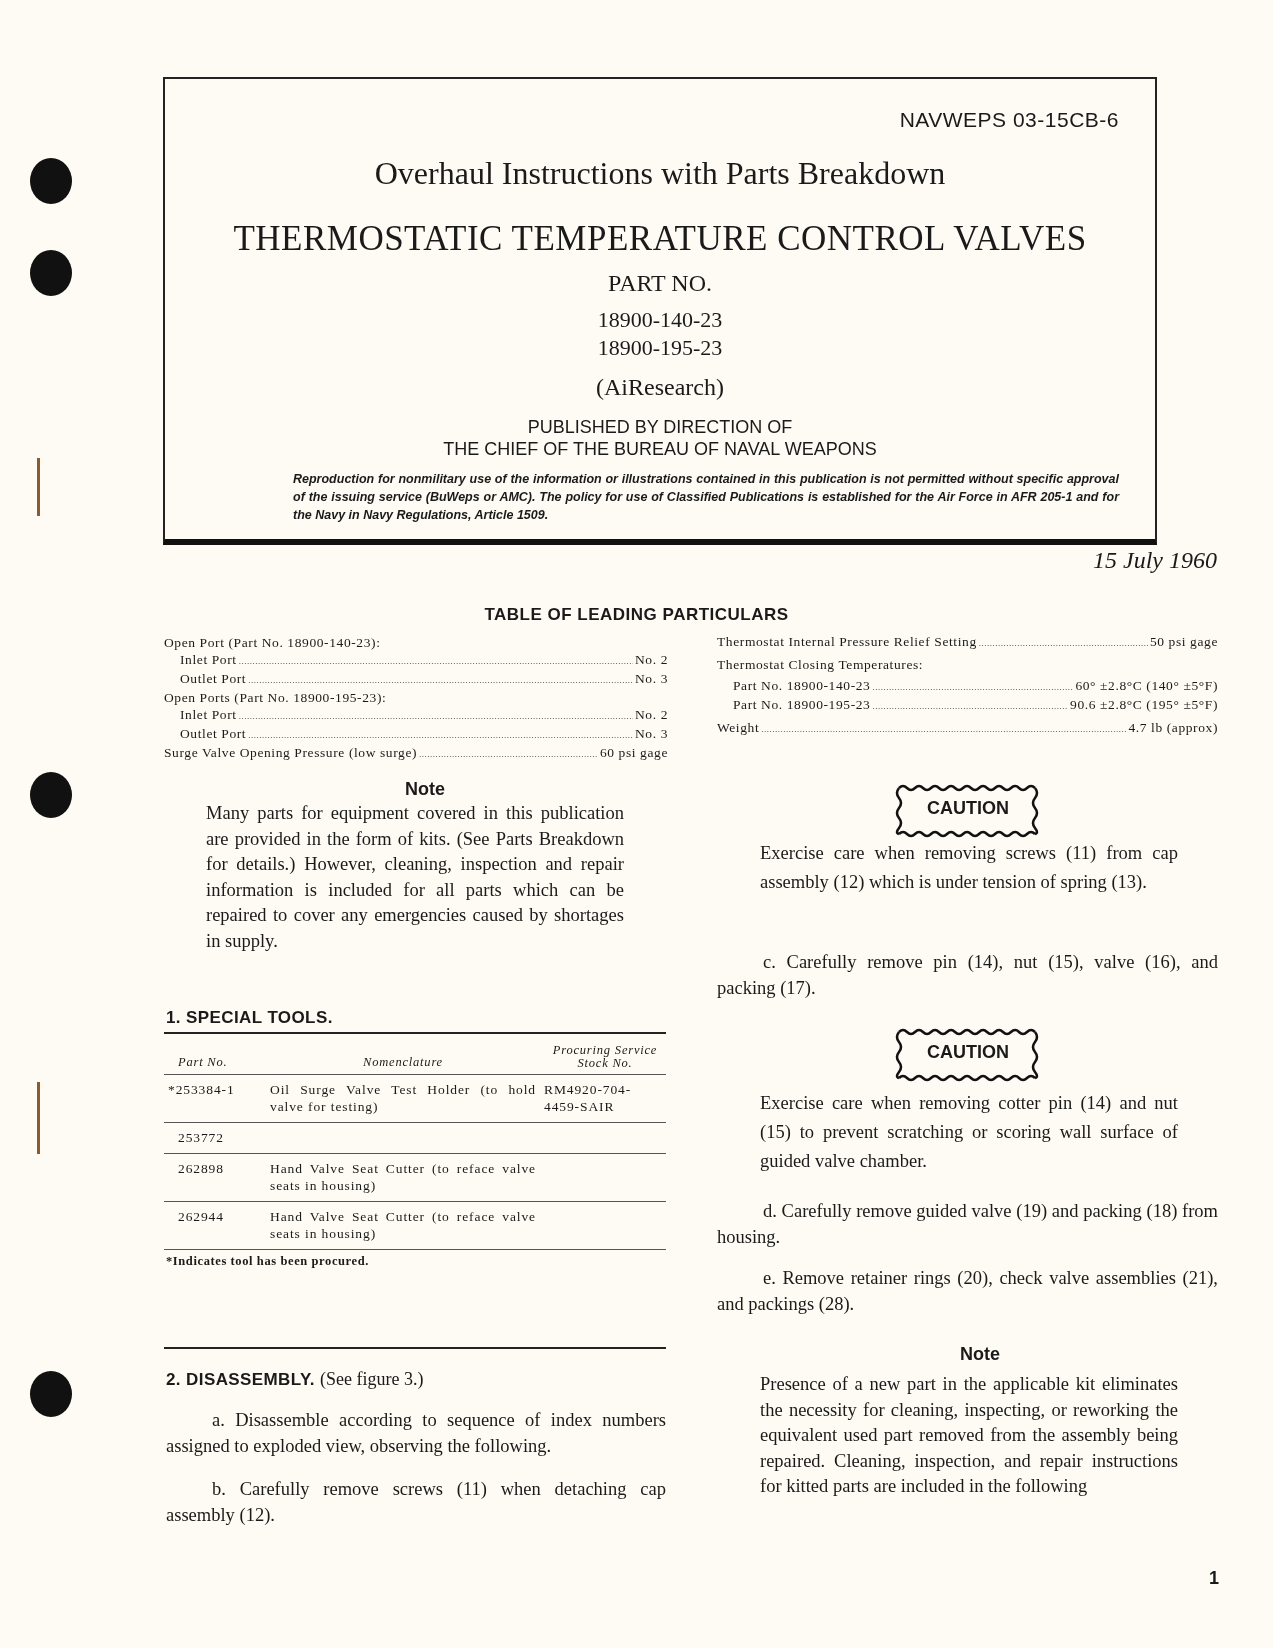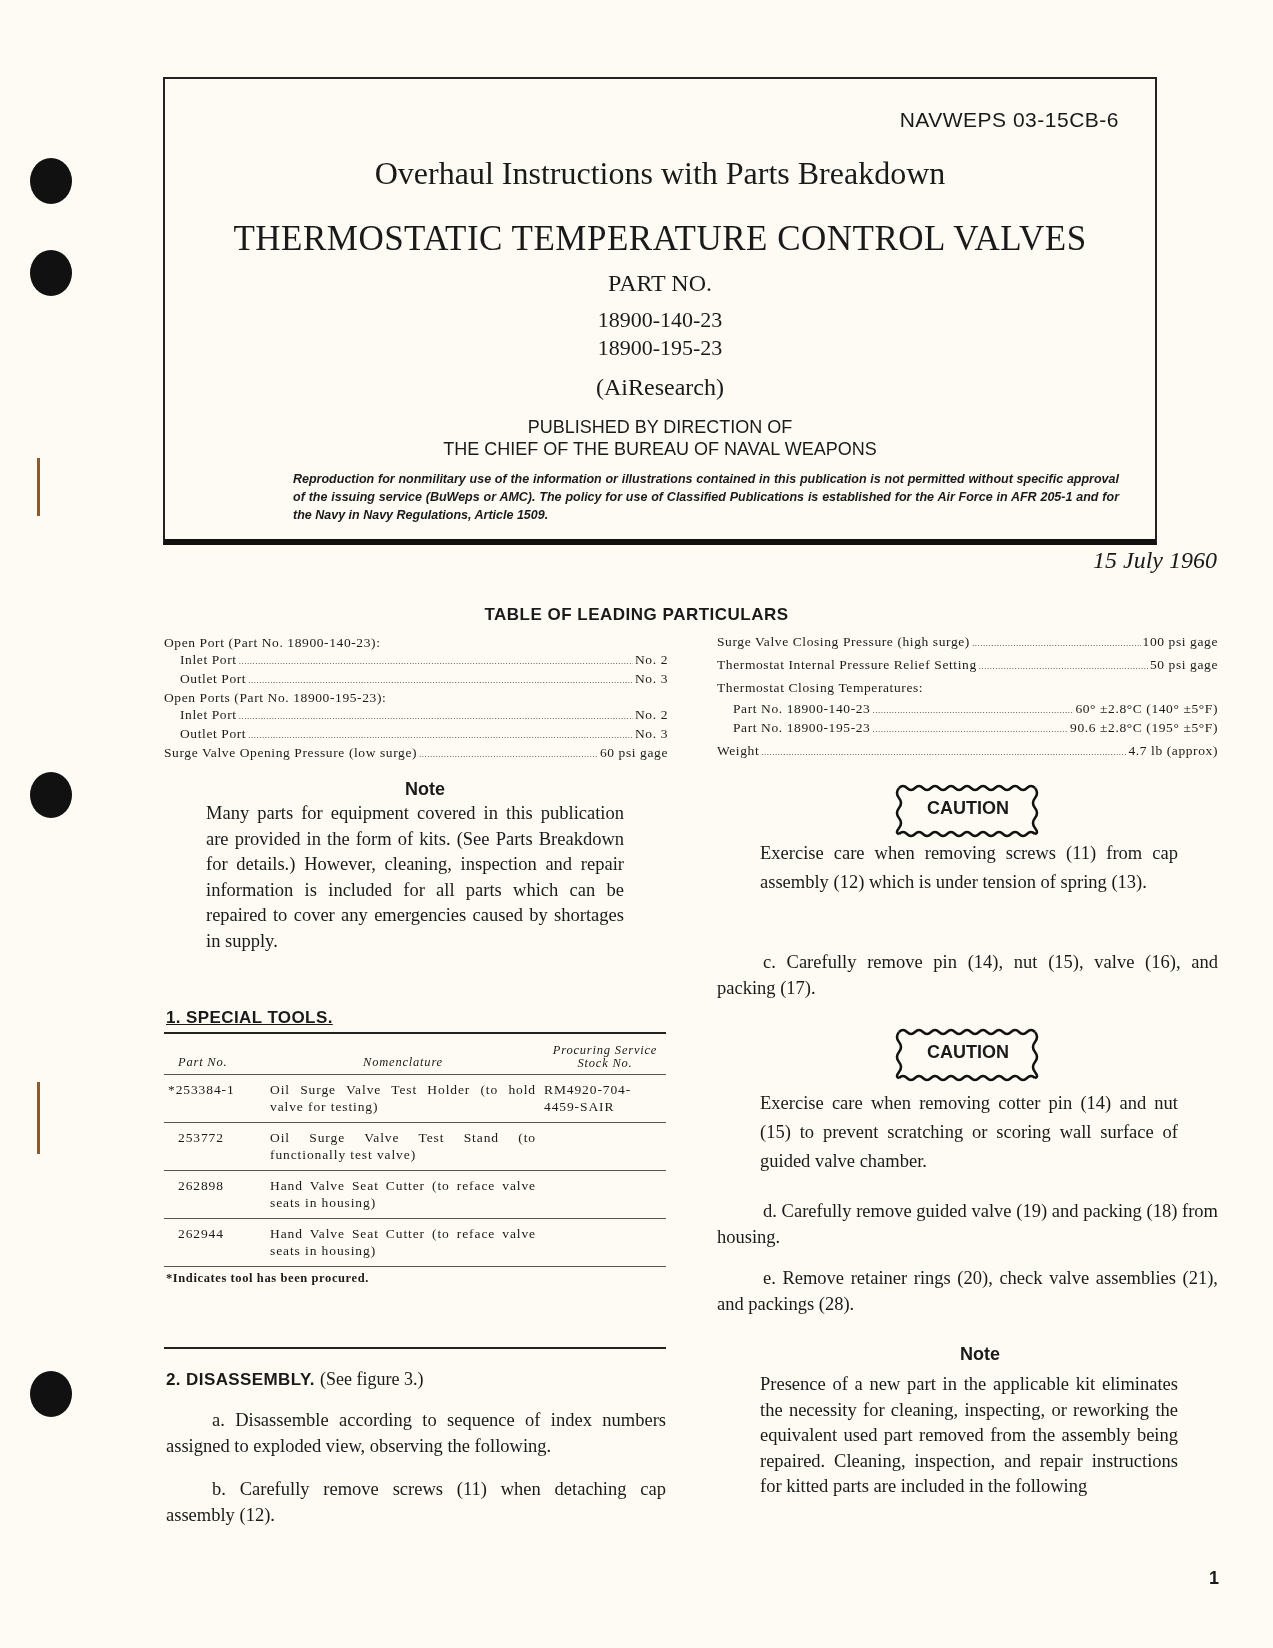--- a/index.html
+++ b/index.html
@@ -114,25 +114,20 @@
     </div>
   <div class="row">
       <span class="lbl">Surge Valve Opening Pressure (low surge)</span>
       <span class="dots"></span>
       <span>60 psi gage</span>
     </div>
 </div>
 
 <div class="tlp tlp-right">
   <div class="row">
-      <span class="lbl">Surge Valve Closing Pressure (high surge)</span>
-      <span class="dots"></span>
-      <span>100 psi gage</span>
-    </div>
-  <div class="row">
       <span class="lbl">Thermostat Internal Pressure Relief Setting</span>
       <span class="dots"></span>
       <span>50 psi gage</span>
     </div>
   <div class="row">
       <span class="lbl">Thermostat Closing Temperatures:</span>
     </div>
   <div class="row indent" style="margin-bottom:0;">
       <span class="lbl">Part No. 18900-140-23</span>
       <span class="dots"></span>
@@ -146,36 +141,35 @@
   <div class="row">
       <span class="lbl">Weight</span>
       <span class="dots"></span>
       <span>4.7 lb (approx)</span>
     </div>
 </div>
 
 <div class="note-title" style="left:392px; top:779px;">Note</div>
 <div class="body-text" style="left:206px; top:801px; width:418px;">Many parts for equipment covered in this publication are provided in the form of kits. (See Parts Breakdown for details.) However, cleaning, inspection and repair information is included for all parts which can be repaired to cover any emergencies caused by shortages in supply.</div>
 
-<div class="sec-head" style="left:166px; top:1008px;text-decoration:underline;">1. SPECIAL TOOLS.</div>
+<div class="sec-head" style="left:166px; top:1008px;">1. SPECIAL TOOLS.</div>
 
 <div class="tools-wrap">
   <div class="tools-head">
     <div class="c1">Part No.</div>
     <div class="c2">Nomenclature</div>
     <div class="c3">Procuring Service Stock No.</div>
   </div>
   <div class="tools-row">
     <div class="c1" style="padding-left:4px;">*253384-1</div>
     <div class="c2">Oil Surge Valve Test Holder (to hold valve for testing)</div>
     <div class="c3">RM4920-704-4459-SAIR</div>
   </div>
   <div class="tools-row">
     <div class="c1">253772</div>
-    <div class="c2">Oil Surge Valve Test Stand (to functionally test valve)</div>
     <div class="c3"></div>
   </div>
   <div class="tools-row">
     <div class="c1">262898</div>
     <div class="c2">Hand Valve Seat Cutter (to reface valve seats in housing)</div>
     <div class="c3"></div>
   </div>
   <div class="tools-row">
     <div class="c1">262944</div>
     <div class="c2">Hand Valve Seat Cutter (to reface valve seats in housing)</div>

